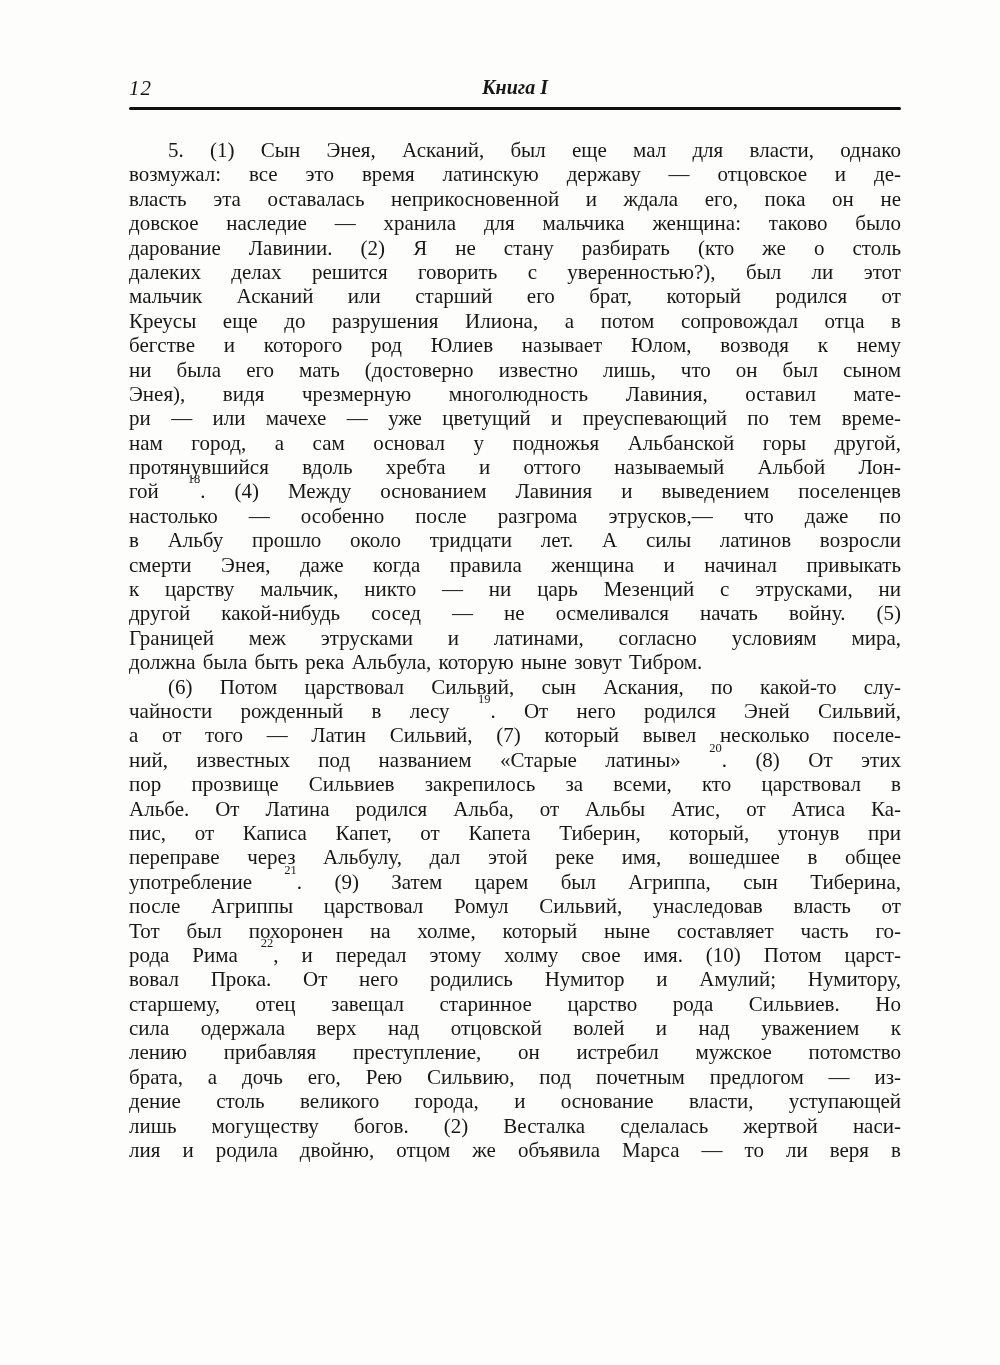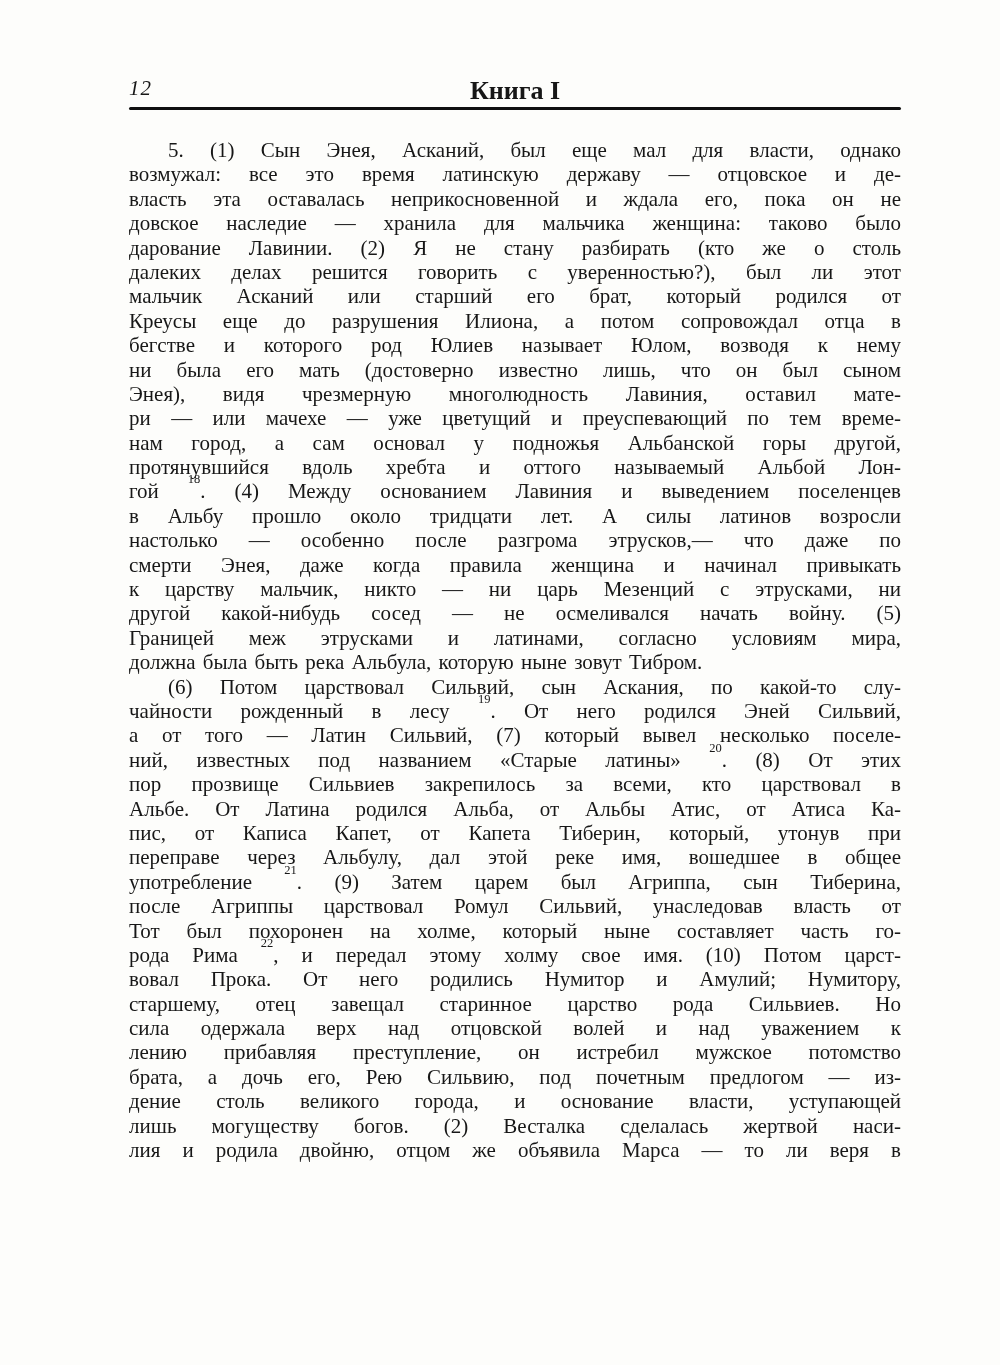--- a/index.html
+++ b/index.html
@@ -37,22 +37,23 @@
     font-style: italic;
     font-size: 21px;
     letter-spacing: 1px;
   }
   .running-title {
     position: absolute;
     left: 0;
     right: 0;
     top: 0;
     text-align: center;
+    font-style: italic;
     font-weight: bold;
-    font-size: 26px;
+    font-size: 20px;
   }
   .header-rule {
     margin-top: 5px;
     height: 3px;
     background: #101010;
     border-radius: 2px;
   }
   .text-block {
     margin-top: 28px;
     font-size: 21px;
@@ -106,22 +107,22 @@
           <div class="line">далеких делах решится говорить с уверенностью?), был ли этот</div>
           <div class="line">мальчик Асканий или старший его брат, который родился от</div>
           <div class="line">Креусы еще до разрушения Илиона, а потом сопровождал отца в</div>
           <div class="line">бегстве и которого род Юлиев называет Юлом, возводя к нему</div>
           <div class="line">ни была его мать (достоверно известно лишь, что он был сыном</div>
           <div class="line">Энея), видя чрезмерную многолюдность Лавиния, оставил мате-</div>
           <div class="line">ри — или мачехе — уже цветущий и преуспевающий по тем време-</div>
           <div class="line">нам город, а сам основал у подножья Альбанской горы другой,</div>
           <div class="line">протянувшийся вдоль хребта и оттого называемый Альбой Лон-</div>
           <div class="line">гой <sup>18</sup>. (4) Между основанием Лавиния и выведением поселенцев</div>
+          <div class="line">настолько — особенно после разгрома этрусков,— что даже по</div>
           <div class="line">в Альбу прошло около тридцати лет. А силы латинов возросли</div>
-          <div class="line">настолько — особенно после разгрома этрусков,— что даже по</div>
           <div class="line">смерти Энея, даже когда правила женщина и начинал привыкать</div>
           <div class="line">к царству мальчик, никто — ни царь Мезенций с этрусками, ни</div>
           <div class="line">другой какой-нибудь сосед — не осмеливался начать войну. (5)</div>
           <div class="line">Границей меж этрусками и латинами, согласно условиям мира,</div>
           <div class="line endline">должна была быть река Альбула, которую ныне зовут Тибром.</div>
         </div>
         <div class="paragraph">
           <div class="line first">(6) Потом царствовал Сильвий, сын Аскания, по какой-то слу-</div>
           <div class="line">чайности рожденный в лесу <sup>19</sup>. От него родился Эней Сильвий,</div>
           <div class="line">а от того — Латин Сильвий, (7) который вывел несколько поселе-</div>

